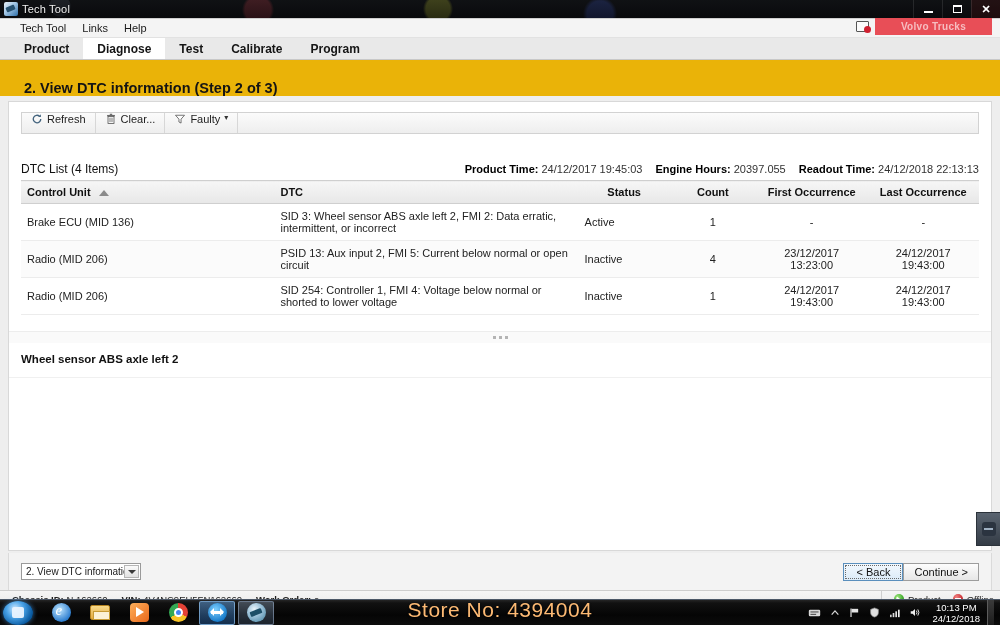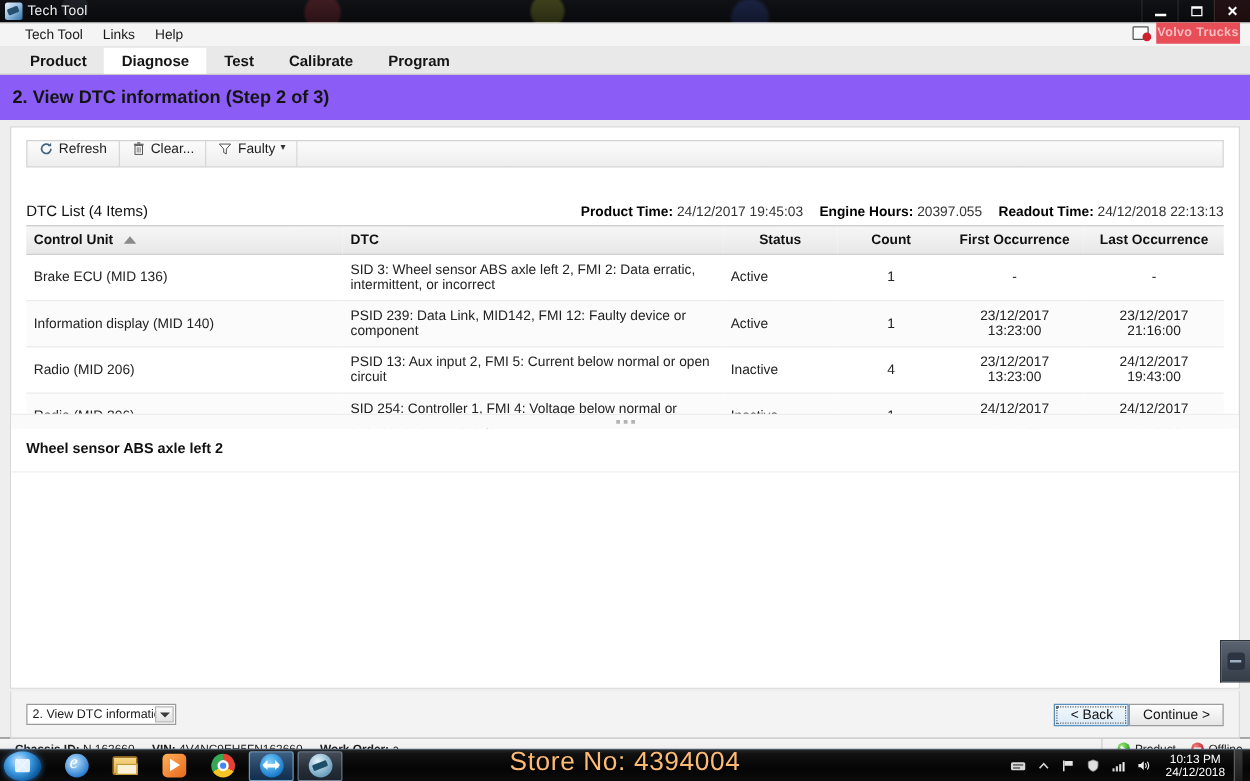--- a/index.html
+++ b/index.html
@@ -80,39 +80,39 @@
   #brand .brand-icon:before {
     content:""; position:absolute; left:0; top:1px; width:11px; height:9px;
     border:1px solid #555; background:#fbfbfb; border-radius:1px;
   }
   #brand .brand-icon:after {
     content:""; position:absolute; right:0; bottom:0; width:7px; height:7px;
     background:#cf2030; border-radius:50%;
   }
   #brand .brand-logo {
     background:#e8414a; color:#f7b9bd; font-size:10px; font-weight:bold;
-    padding:3px 1px; letter-spacing:.3px; opacity:.92;
+    padding:3px 26px; letter-spacing:.3px; opacity:.92;
   }
 
   
   #tabs {
     height: 22px; background: #e9e9e9;
     border-bottom: 1px solid #c8c8c8;
     display: flex; align-items: stretch; padding-left: 10px;
   }
   #tabs .tab {
     padding: 0 14px; display: flex; align-items: center;
     font-size: 12px; font-weight: bold; color: #151515;
   }
   #tabs .tab.active { background: #ffffff; }
 
   
   #pagehead {
-    height: 36px; display: flex; align-items: center; padding-left: 10px;
-    background: #8b5cf6;
+    height: 36px; display: flex; align-items: flex-end; padding-left: 24px;
+    background: #eab308;
   }
   #pagehead .h1 { font-size: 14.5px; font-weight: bold; color: #141414; }
 
   
   #card {
     position: absolute; left: 8px; top: 82px; width: 984px; height: 450px;
     background: #ffffff; border: 1px solid #d8d8d8;
   }
 
   
@@ -444,28 +444,20 @@
         <tbody>
           <tr>
             <td>Brake ECU (MID 136)</td>
             <td>SID 3: Wheel sensor ABS axle  left 2, FMI 2: Data erratic, intermittent, or incorrect</td>
             <td>Active</td>
             <td class="c">1</td>
             <td class="c">-</td>
             <td class="c">-</td>
           </tr>
           <tr>
-            <td>Information display (MID 140)</td>
-            <td>PSID 239: Data Link, MID142, FMI 12: Faulty device or component</td>
-            <td>Active</td>
-            <td class="c">1</td>
-            <td class="c">23/12/2017 13:23:00</td>
-            <td class="c">23/12/2017 21:16:00</td>
-          </tr>
-          <tr>
             <td>Radio (MID 206)</td>
             <td>PSID 13: Aux input 2, FMI 5: Current below normal or open circuit</td>
             <td>Inactive</td>
             <td class="c">4</td>
             <td class="c">23/12/2017 13:23:00</td>
             <td class="c">24/12/2017 19:43:00</td>
           </tr>
           <tr>
             <td>Radio (MID 206)</td>
             <td>SID 254: Controller 1, FMI 4: Voltage below normal or shorted to lower voltage</td>

